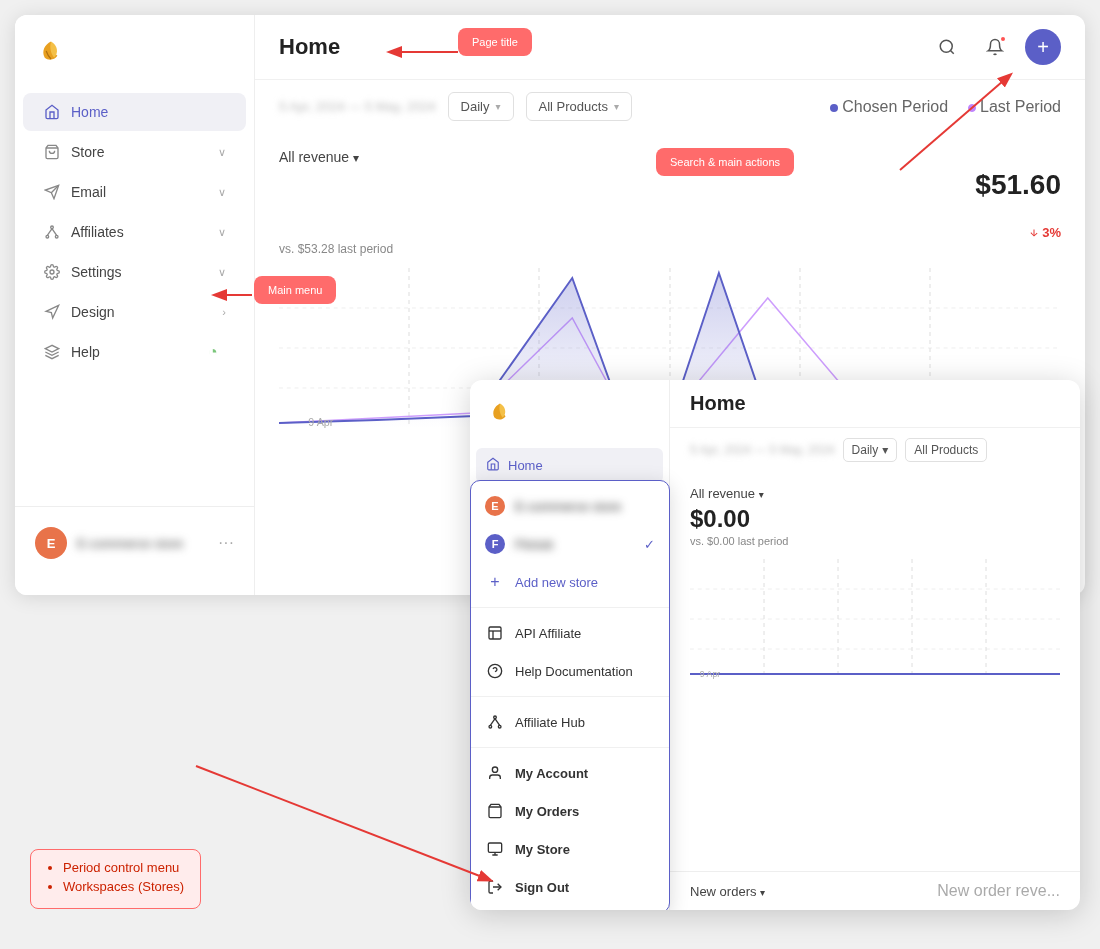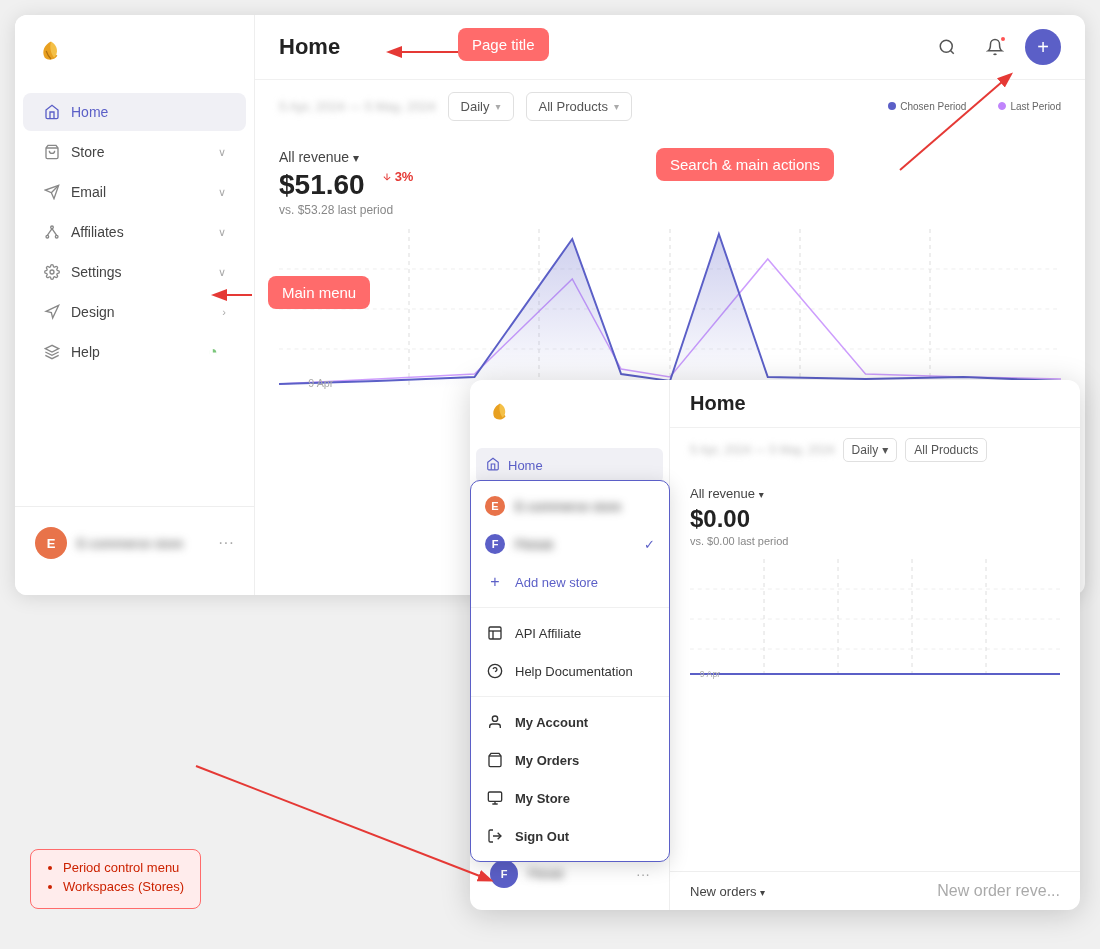--- a/index.html
+++ b/index.html
@@ -134,31 +134,31 @@
       padding: 6px 12px;
       border: 1px solid #e0e0e0;
       border-radius: 6px;
       font-size: 13px;
       color: #555;
       cursor: pointer;
       background: #fff;
     }
     .filter-select .arrow { color: #aaa; font-size: 10px; }
     .date-range { font-size: 13px; color: #bbb; filter: blur(3px); }
-    .legend-area { margin-left: auto; display: flex; align-items: center; gap: 32px; font-size: 10px; color: #666; }
+    .legend-area { margin-left: auto; display: flex; align-items: center; gap: 20px; font-size: 16px; color: #666; }
     .legend-dot { width: 8px; height: 8px; border-radius: 50%; display: inline-block; margin-right: 4px; }
 
     .chart-area {
       flex: 1;
       padding: 16px 24px;
       position: relative;
       overflow: hidden;
     }
     .metric-label { font-size: 14px; color: #444; margin-bottom: 4px; }
-    .metric-value { font-size: 28px; font-weight: 700; color: #222; display: flex; align-items: flex-start; gap: 16px; }
+    .metric-value { font-size: 28px; font-weight: 700; color: #222; display: flex; align-items: flex-end; gap: 24px; flex-direction: column; }
     .metric-down { color: #e53935; font-size: 13px; display: flex; align-items: center; gap: 2px; }
     .metric-compare { font-size: 12px; color: #888; margin-top: 2px; }
 
     .chart-svg { width: 100%; height: 160px; margin-top: 12px; }
 
     
     .popup-card {
       position: absolute;
       top: 380px; left: 470px;
       width: 610px; height: 530px;
@@ -282,21 +282,21 @@
     .popup-bottom-name { font-size: 12px; color: #444; filter: blur(4px); flex: 1; }
     .popup-bottom-more { color: #aaa; font-size: 14px; }
 
     
     .ann-box {
       position: absolute;
       background: #ff6b6b;
       color: #fff;
       padding: 8px 14px;
       border-radius: 8px;
-      font-size: 15px;
+      font-size: 11px;
       font-weight: 500;
       white-space: nowrap;
       z-index: 100;
     }
 
     
     .bottom-ann {
       position: absolute;
       bottom: 40px;
       left: 30px;
@@ -543,20 +543,34 @@
         </div>
         <div class="dropdown-item">
           <span class="d-icon">
             <svg width="16" height="16" viewBox="0 0 24 24" fill="none" stroke="currentColor" stroke-width="2">
                 <circle cx="12" cy="12" r="10"></circle>
                 <path d="M9.09 9a3 3 0 015.83 1c0 2-3 3-3 3"></path>
                 <line x1="12" y1="17" x2="12.01" y2="17"></line>
               </svg>
           </span>
           <span>Help Documentation</span>
+        </div>
+      </div>
+      <div class="dropdown-section">
+        <div class="dropdown-item">
+          <span class="d-icon">
+            <svg width="16" height="16" viewBox="0 0 24 24" fill="none" stroke="currentColor" stroke-width="2">
+                <circle cx="12" cy="5" r="2"></circle>
+                <circle cx="5" cy="19" r="2"></circle>
+                <circle cx="19" cy="19" r="2"></circle>
+                <line x1="12" y1="7" x2="5" y2="17"></line>
+                <line x1="12" y1="7" x2="19" y2="17"></line>
+              </svg>
+          </span>
+          <span>Affiliate Hub</span>
         </div>
       </div>
       <div class="dropdown-section">
         <div class="dropdown-item">
           <span class="d-icon">
             <svg width="16" height="16" viewBox="0 0 24 24" fill="none" stroke="currentColor" stroke-width="2">
                 <path d="M20 21v-2a4 4 0 00-4-4H8a4 4 0 00-4 4v2"></path>
                 <circle cx="12" cy="7" r="4"></circle>
               </svg>
           </span>
@@ -656,20 +670,20 @@
 
   <line x1="900" y1="170" x2="1010" y2="75" stroke="#e53935" stroke-width="2" marker-end="url(#arr)"></line>
 
   <line x1="252" y1="295" x2="215" y2="295" stroke="#e53935" stroke-width="2" marker-end="url(#arr)"></line>
 
   <line x1="196" y1="766" x2="490" y2="880" stroke="#e53935" stroke-width="2" marker-end="url(#arr)"></line>
 </svg>
 
 <div class="ann-box" style="top:148px; left:656px;">Search &amp; main actions</div>
 
-<div class="ann-box" style="top:276px; left:268px;">Main menu</div>
+<div class="ann-box" style="top:276px; left:254px;">Main menu</div>
 
 <div class="bottom-ann">
   <ul>
     <li>Period control menu</li>
     <li>Workspaces (Stores)</li>
   </ul>
 </div>
 
 </body></html>

